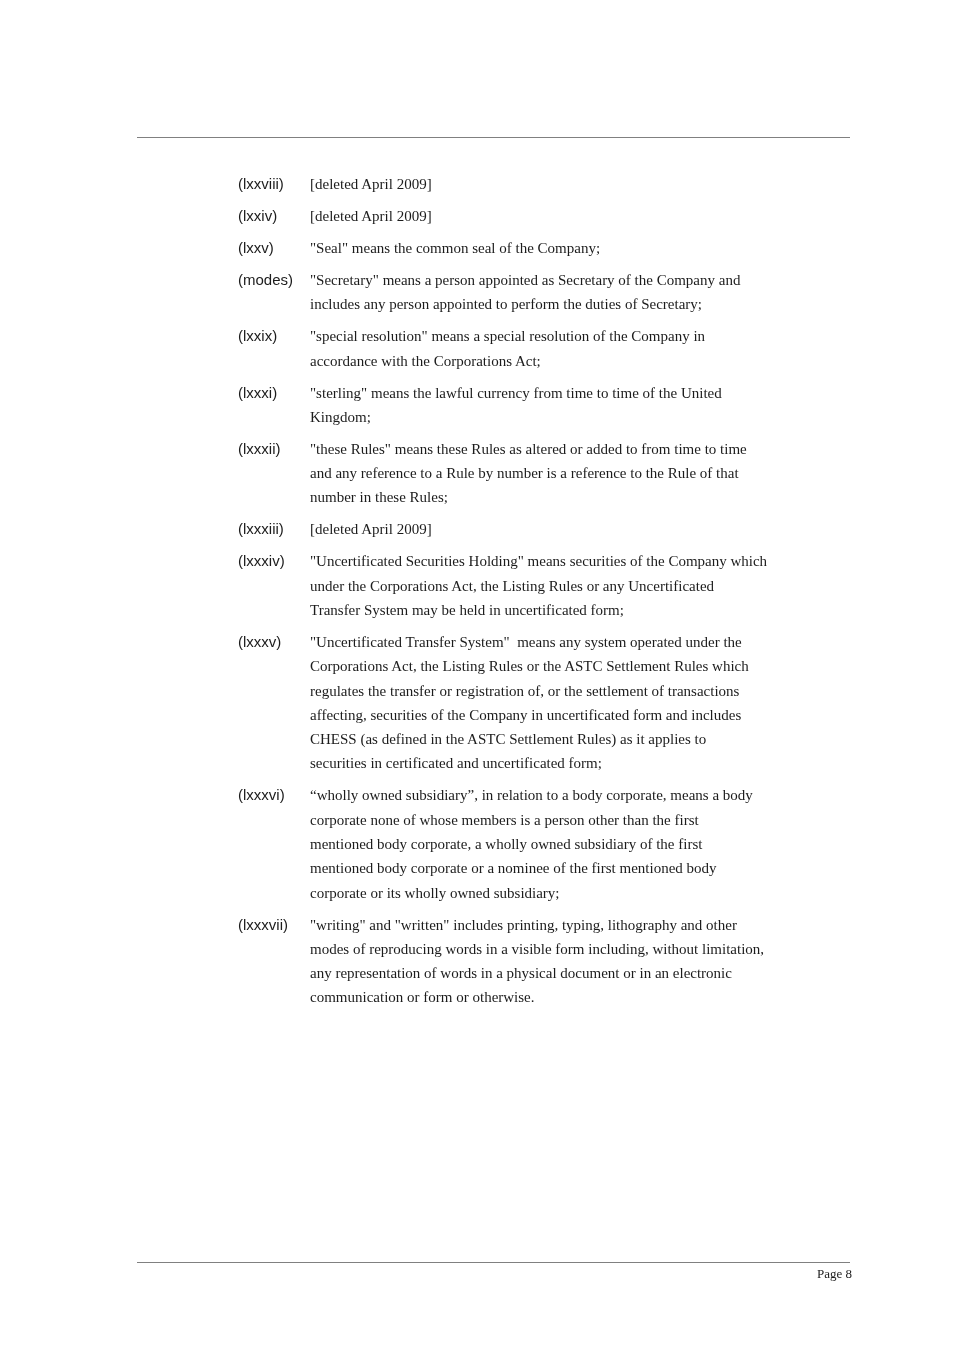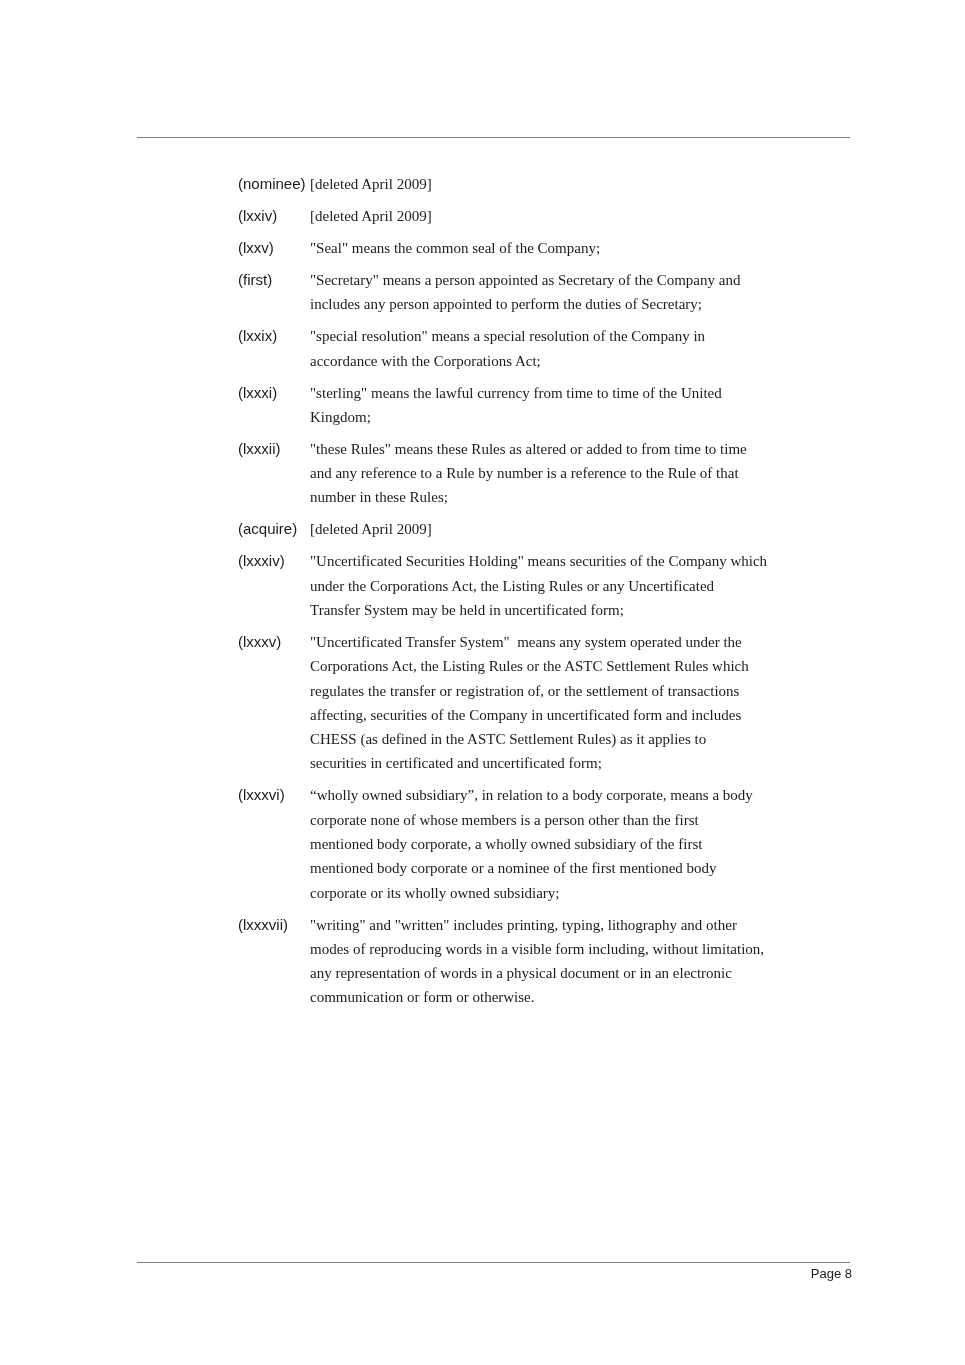--- a/index.html
+++ b/index.html
@@ -47,46 +47,47 @@
     white-space: pre;
     font-family: Liberation Serif, serif;
   }
   .page-number {
     position: absolute;
     top: 1266px;
     right: 113px;
     font-size: 13px;
     line-height: 15px;
     color: #1c1c1c;
+    font-family: Liberation Serif, serif;
   }
 </style>
 </head>
 <body>
 
 <div class="page" style="background: rgb(255, 255, 255); color: rgb(28, 28, 28);">
   <div class="rule rule-top" style="background: rgb(128, 128, 128);"></div>
 
   <div class="definitions">
   <div class="def-row">
-    <div class="def-num">(nominee)</div>
+    <div class="def-num">(lxxviii)</div>
     <div class="def-text">[deleted April 2009]</div>
   </div>
 
   <div class="def-row">
     <div class="def-num">(lxxiv)</div>
     <div class="def-text">[deleted April 2009]</div>
   </div>
 
   <div class="def-row">
     <div class="def-num">(lxxv)</div>
     <div class="def-text">"Seal" means the common seal of the Company;</div>
   </div>
 
   <div class="def-row">
-    <div class="def-num">(first)</div>
+    <div class="def-num">(modes)</div>
     <div class="def-text">"Secretary" means a person appointed as Secretary of the Company and
 includes any person appointed to perform the duties of Secretary;</div>
   </div>
 
 
 
   <div class="def-row">
     <div class="def-num">(lxxix)</div>
     <div class="def-text">"special resolution" means a special resolution of the Company in
 accordance with the Corporations Act;</div>
@@ -100,21 +101,21 @@
   </div>
 
   <div class="def-row">
     <div class="def-num">(lxxxii)</div>
     <div class="def-text">"these Rules" means these Rules as altered or added to from time to time
 and any reference to a Rule by number is a reference to the Rule of that
 number in these Rules;</div>
   </div>
 
   <div class="def-row">
-    <div class="def-num">(acquire)</div>
+    <div class="def-num">(lxxxiii)</div>
     <div class="def-text">[deleted April 2009]</div>
   </div>
 
   <div class="def-row">
     <div class="def-num">(lxxxiv)</div>
     <div class="def-text">"Uncertificated Securities Holding" means securities of the Company which
 under the Corporations Act, the Listing Rules or any Uncertificated
 Transfer System may be held in uncertificated form;</div>
   </div>
 

